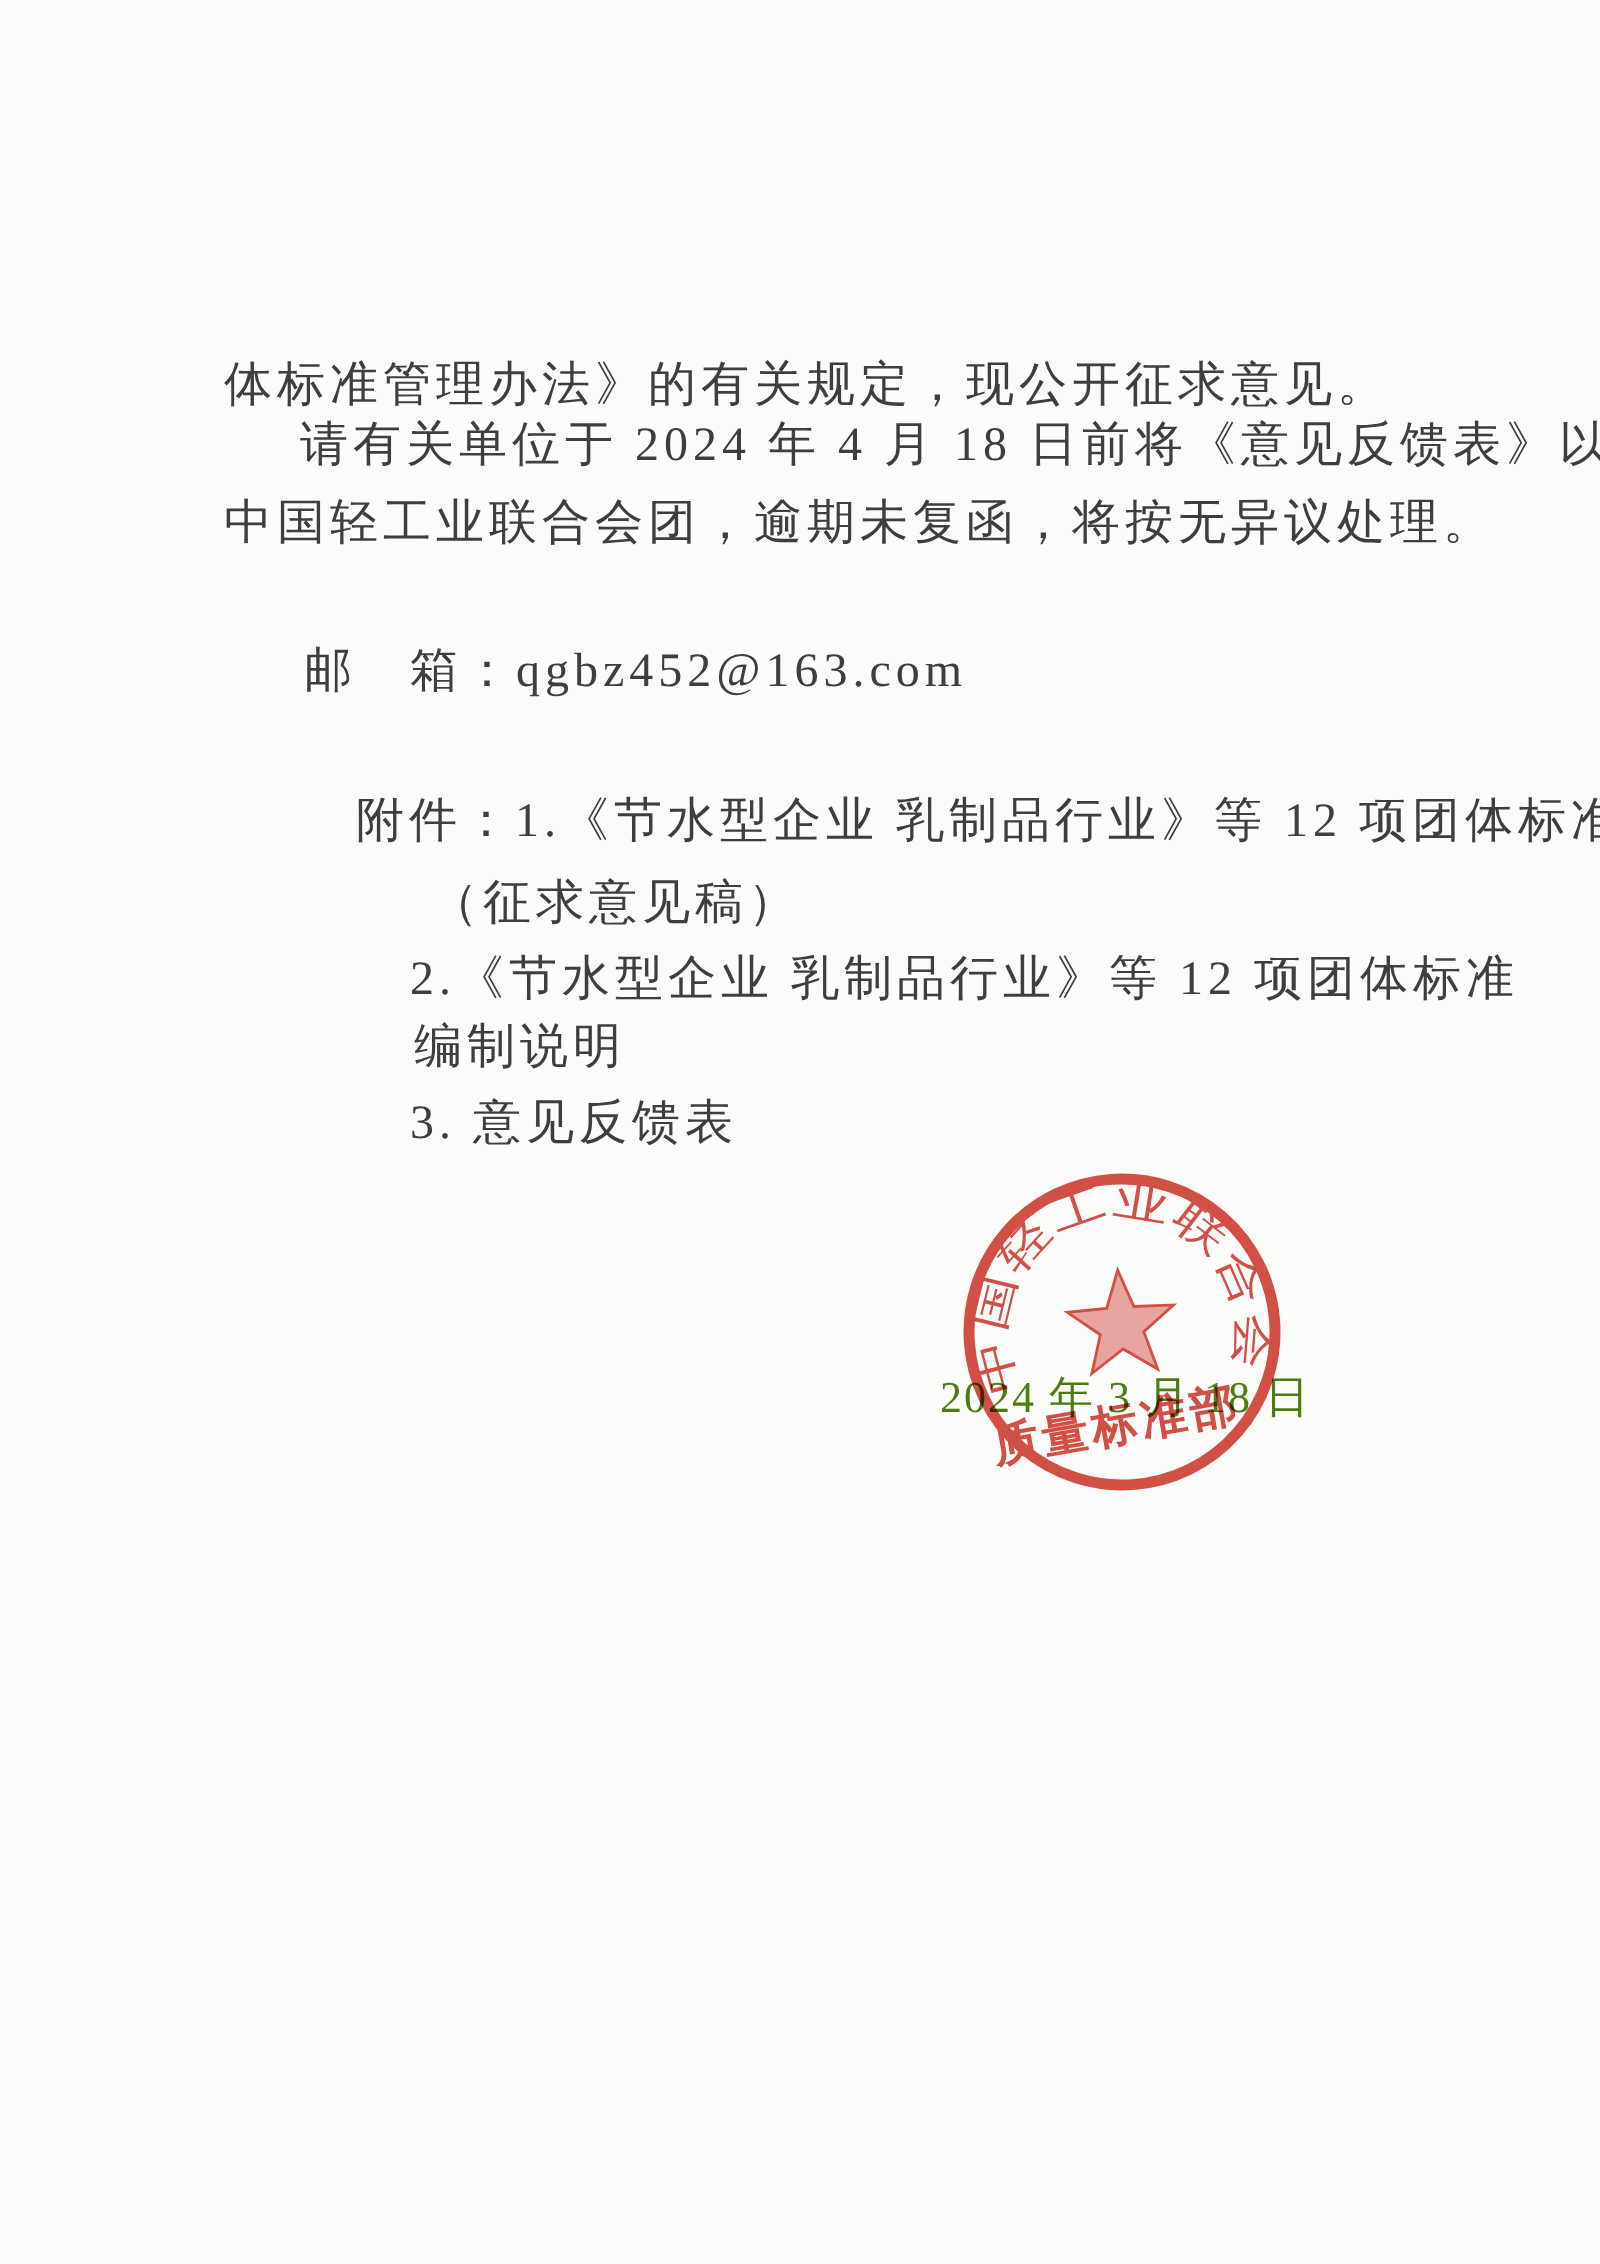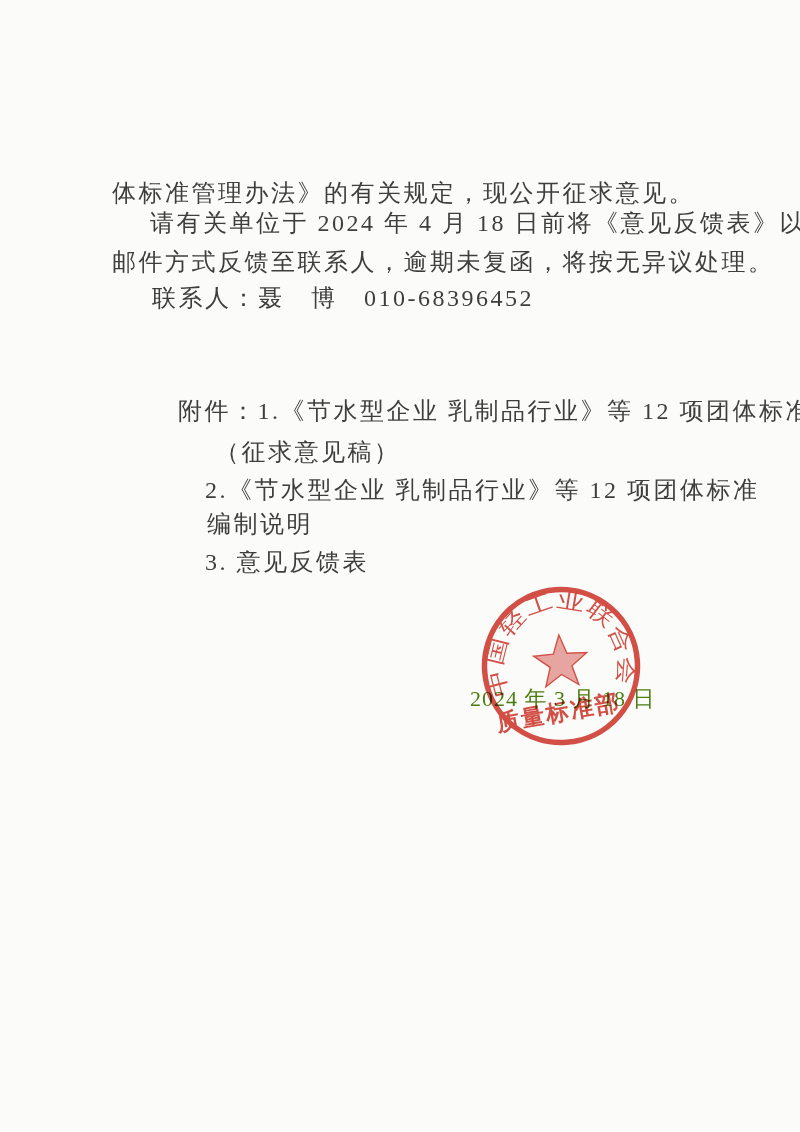--- a/index.html
+++ b/index.html
@@ -58,22 +58,22 @@
     pointer-events: none;
   }
 </style>
 </head>
 <body>
 
 <div class="page">
 
   <div class="line l2">体标准管理办法》的有关规定，现公开征求意见。</div>
   <div class="line l3">请有关单位于 2024 年 4 月 18 日前将《意见反馈表》以</div>
-  <div class="line l4">邮件方式反馈至联系人，逾期未复函，将按无异议处理。</div>
-  <div class="line l5">联系人：聂　博　010-68396452</div>
+  <div class="line l4">中国轻工业联合会团，逾期未复函，将按无异议处理。</div>
+  <div class="line l6">邮　箱：qgbz452@163.com</div>
 
   <div class="line l7">附件：1.《节水型企业 乳制品行业》等 12 项团体标准</div>
   <div class="line l8">（征求意见稿）</div>
   <div class="line l9">2.《节水型企业 乳制品行业》等 12 项团体标准</div>
   <div class="line l10">编制说明</div>
   <div class="line l11">3. 意见反馈表</div>
 
   <div class="line sig-date">2024 年 3 月 18 日</div>
 
   <svg class="stamp" viewBox="0 0 164 164" width="164" height="164" xmlns="http://www.w3.org/2000/svg">

